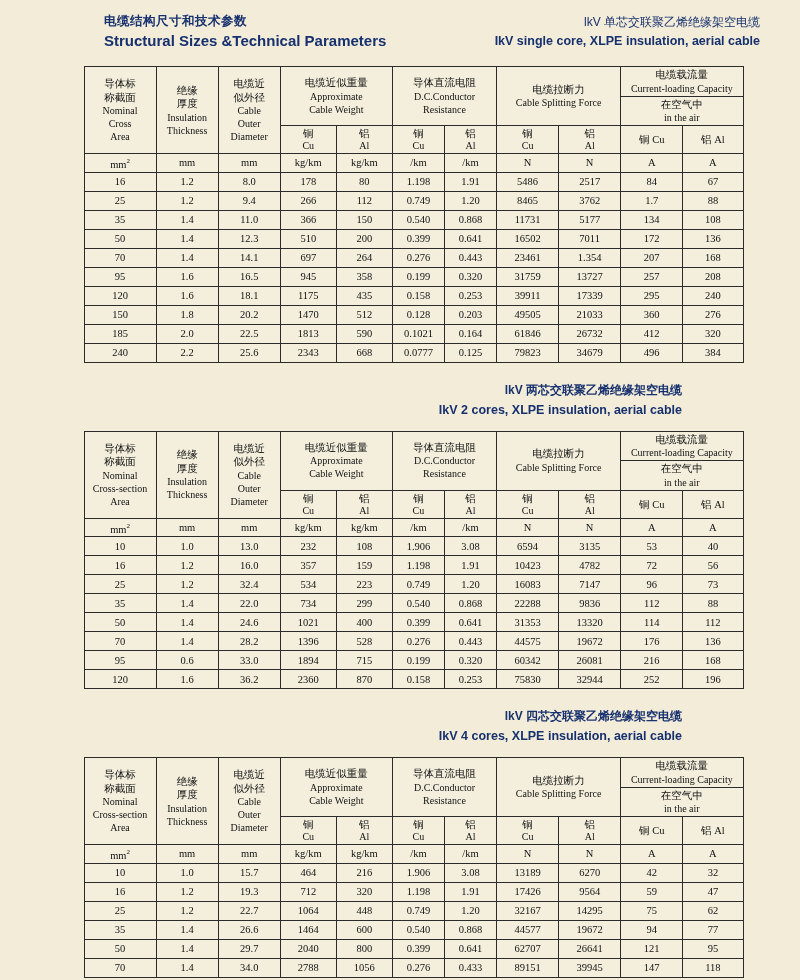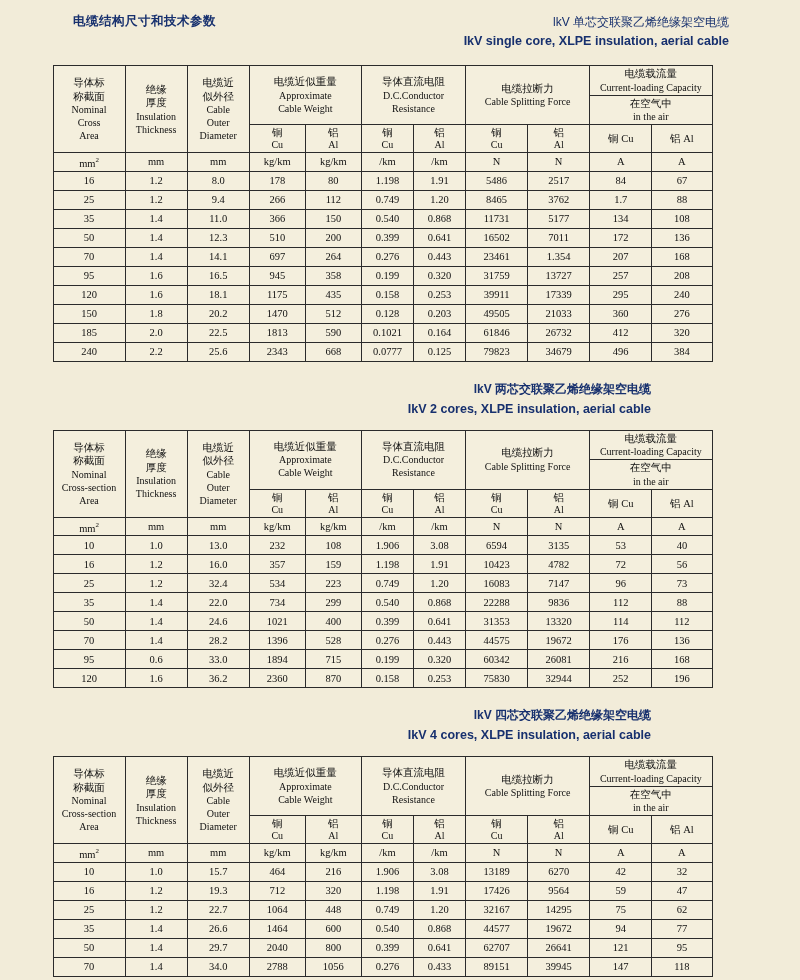--- a/index.html
+++ b/index.html
@@ -14,20 +14,21 @@
     color: #111;
     position: relative;
     overflow: hidden;
   }
   .page {
     width: 765px;
     height: 980px;
     box-sizing: border-box;
     padding: 10px 18px 0 18px;
     position: relative;
+    margin-left: 31px;
   }
 
   
   .doc-header {
     display: flex;
     justify-content: space-between;
     align-items: flex-start;
     padding: 2px 18px 6px 55px;
   }
   .doc-header-left { }
@@ -131,20 +132,21 @@
   .tbl1-top { margin-top: 8px; }
 </style>
 </head>
 <body>
 
 <div class="page">
 
   <div class="doc-header">
     <div class="doc-header-left">
       <div class="title-cn">电缆结构尺寸和技术参数</div>
+      <div class="title-en">Structural Sizes &amp;Technical Parameters</div>
     </div>
     <div class="doc-header-right">
       <div class="hdr-cn">lkV 单芯交联聚乙烯绝缘架空电缆</div>
       <div class="hdr-en">IkV  single core, XLPE insulation, aerial cable</div>
     </div>
   </div>
 
   <div class="tbl-wrap tbl1-top">
     <table class="spec">
       <colgroup>

